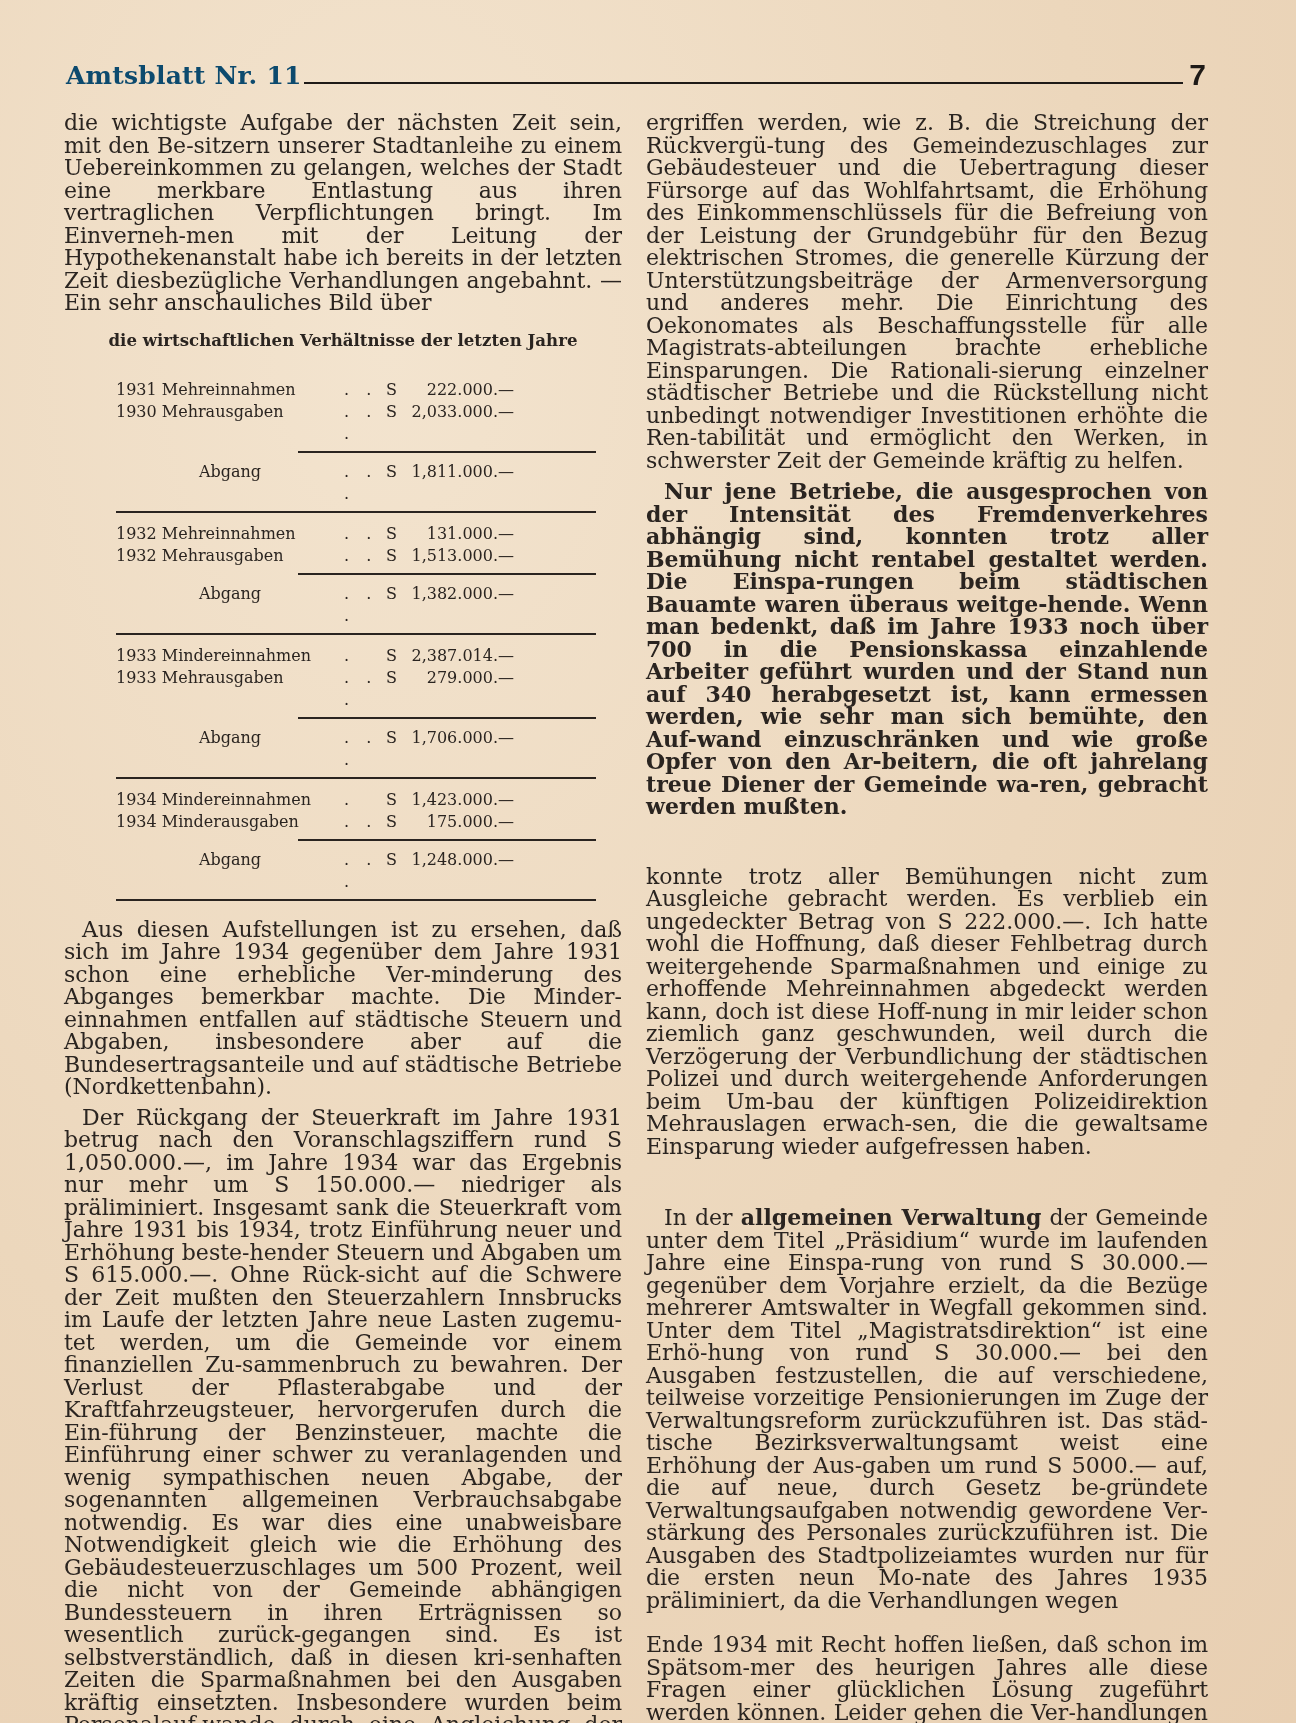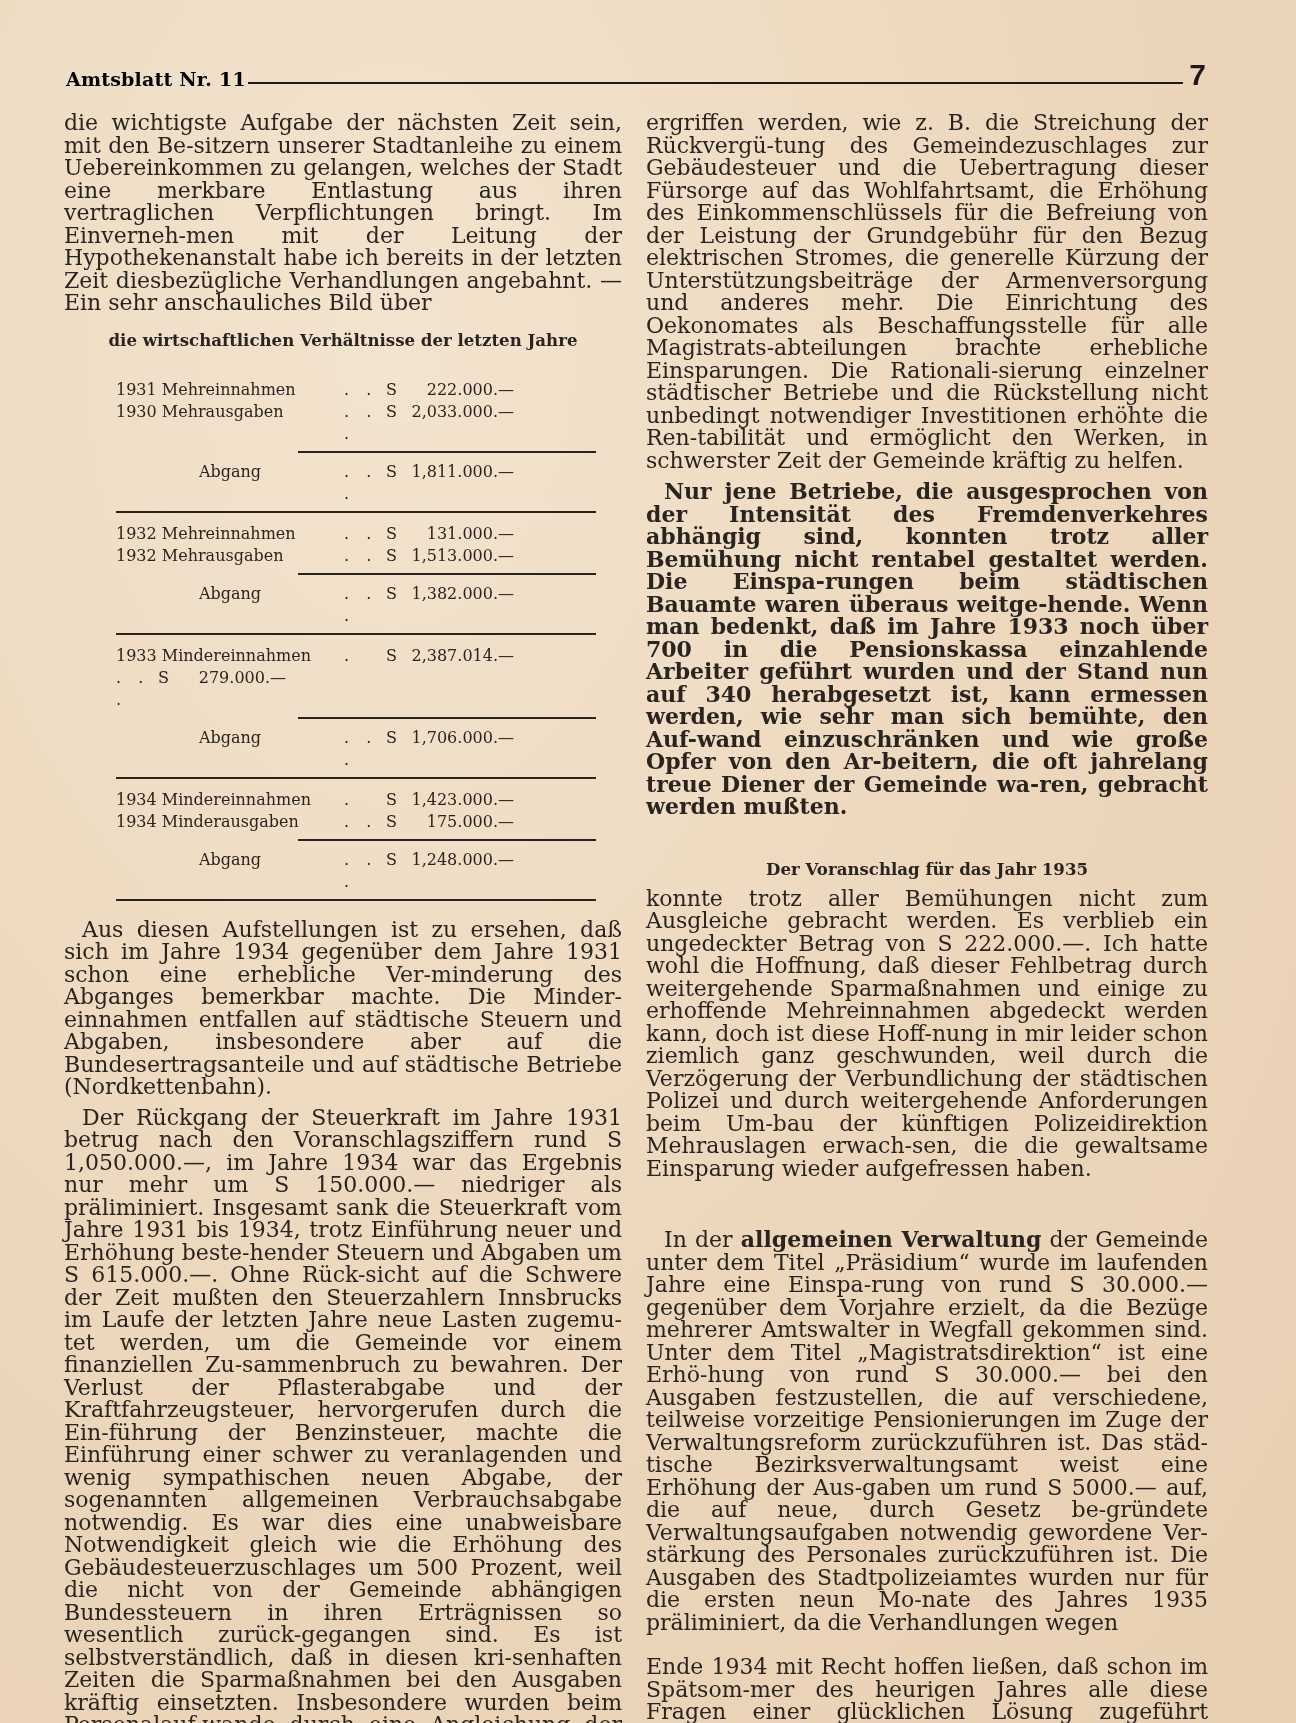--- a/index.html
+++ b/index.html
@@ -10,22 +10,22 @@
     font-family: "DejaVu Serif", "Liberation Serif", serif;
     color: #2a2420;
     position: relative;
     overflow: hidden;
   }
   .header {
     position: absolute; left: 66px; top: 56px; width: 1140px; height: 34px;
     display: flex; align-items: flex-end;
   }
   .header .title {
-    font-family: "DejaVu Serif", serif; font-weight: bold; font-size: 19px;
-    color: #000000; white-space: nowrap; letter-spacing: 0.2px;
+    font-family: "DejaVu Serif", serif; font-weight: bold; font-size: 25px;
+    color: #0c4a6e; white-space: nowrap; letter-spacing: 0.2px;
   }
   .header .rule { flex: 1; border-bottom: 2.5px solid #1e1a17; margin: 0 6px 6px 2px; }
   .header .pagenum {
     font-family: "Liberation Sans", sans-serif; font-weight: bold; font-size: 30px;
     color: #1e1a17; line-height: 30px;
   }
   .col { position: absolute; top: 112px; }
   .col.left { left: 64px; width: 558px; }
   .col.right { left: 646px; width: 562px; }
   p {
@@ -110,20 +110,21 @@
         <span class="amt">1,382.000.—</span>
       </div>
       <div class="longline"></div>
       <div class="row">
         <span class="label">1933 Mindereinnahmen</span>
         <span class="dots">.</span>
         <span class="cur">S</span>
         <span class="amt">2,387.014.—</span>
       </div>
       <div class="row">
+        <span class="label">1933 Mehrausgaben</span>
         <span class="dots">. . .</span>
         <span class="cur">S</span>
         <span class="amt">279.000.—</span>
       </div>
       <div class="shortline"></div>
       <div class="row sum">
         <span class="label">Abgang</span>
         <span class="dots">. . .</span>
         <span class="cur">S</span>
         <span class="amt">1,706.000.—</span>
@@ -155,21 +156,20 @@
   <p class="indent">Aus diesen Aufstellungen ist zu ersehen, daß sich im Jahre 1934 gegenüber dem Jahre 1931 schon eine erhebliche Ver-minderung des Abganges bemerkbar machte. Die Minder-einnahmen entfallen auf städtische Steuern und Abgaben, insbesondere aber auf die Bundesertragsanteile und auf städtische Betriebe (Nordkettenbahn).</p>
   <div class="gap-s"></div>
   <p class="indent">Der Rückgang der Steuerkraft im Jahre 1931 betrug nach den Voranschlagsziffern rund S 1,050.000.—, im Jahre 1934 war das Ergebnis nur mehr um S 150.000.— niedriger als präliminiert. Insgesamt sank die Steuerkraft vom Jahre 1931 bis 1934, trotz Einführung neuer und Erhöhung beste-hender Steuern und Abgaben um S 615.000.—. Ohne Rück-sicht auf die Schwere der Zeit mußten den Steuerzahlern Innsbrucks im Laufe der letzten Jahre neue Lasten zugemu-tet werden, um die Gemeinde vor einem finanziellen Zu-sammenbruch zu bewahren. Der Verlust der Pflasterabgabe und der Kraftfahrzeugsteuer, hervorgerufen durch die Ein-führung der Benzinsteuer, machte die Einführung einer schwer zu veranlagenden und wenig sympathischen neuen Abgabe, der sogenannten allgemeinen Verbrauchsabgabe notwendig. Es war dies eine unabweisbare Notwendigkeit gleich wie die Erhöhung des Gebäudesteuerzuschlages um 500 Prozent, weil die nicht von der Gemeinde abhängigen Bundessteuern in ihren Erträgnissen so wesentlich zurück-gegangen sind. Es ist selbstverständlich, daß in diesen kri-senhaften Zeiten die Sparmaßnahmen bei den Ausgaben kräftig einsetzten. Insbesondere wurden beim Personalauf-wande durch eine Angleichung der Bezüge der Gemeindean-gestellten an jene der Bundesangestellten bedeutende Ein-sparungen erreicht. Gegenüber dem Jahre 1931 betrugen die Ersparungen im Jahre 1932 S 288.000.—, im Jahre 1933 S 521.000.— und im Jahre 1934 S 630.000.—. Auch im Sach-aufwand wurde nach Kräften eingespart, wobei allerdings berücksichtigt werden mußte, daß der Haushalt keine Stö-rung erleidet. Manche, recht unpopuläre Maßnahme mußte</p>
 </div>
 
 <div class="col right">
   <p>ergriffen werden, wie z. B. die Streichung der Rückvergü-tung des Gemeindezuschlages zur Gebäudesteuer und die Uebertragung dieser Fürsorge auf das Wohlfahrtsamt, die Erhöhung des Einkommenschlüssels für die Befreiung von der Leistung der Grundgebühr für den Bezug elektrischen Stromes, die generelle Kürzung der Unterstützungsbeiträge der Armenversorgung und anderes mehr. Die Einrichtung des Oekonomates als Beschaffungsstelle für alle Magistrats-abteilungen brachte erhebliche Einsparungen. Die Rationali-sierung einzelner städtischer Betriebe und die Rückstellung nicht unbedingt notwendiger Investitionen erhöhte die Ren-tabilität und ermöglicht den Werken, in schwerster Zeit der Gemeinde kräftig zu helfen.</p>
   <div class="gap-s"></div>
   <p class="indent bold">Nur jene Betriebe, die ausgesprochen von der Intensität des Fremdenverkehres abhängig sind, konnten trotz aller Bemühung nicht rentabel gestaltet werden. Die Einspa-rungen beim städtischen Bauamte waren überaus weitge-hende. Wenn man bedenkt, daß im Jahre 1933 noch über 700 in die Pensionskassa einzahlende Arbeiter geführt wurden und der Stand nun auf 340 herabgesetzt ist, kann ermessen werden, wie sehr man sich bemühte, den Auf-wand einzuschränken und wie große Opfer von den Ar-beitern, die oft jahrelang treue Diener der Gemeinde wa-ren, gebracht werden mußten.</p>
   <div class="gap-l"></div>
-  <h3>Der Voranschlag für das Jahr 1935</h3>
   <div class="gap-s"></div>
   <p>konnte trotz aller Bemühungen nicht zum Ausgleiche gebracht werden. Es verblieb ein ungedeckter Betrag von S 222.000.—. Ich hatte wohl die Hoffnung, daß dieser Fehlbetrag durch weitergehende Sparmaßnahmen und einige zu erhoffende Mehreinnahmen abgedeckt werden kann, doch ist diese Hoff-nung in mir leider schon ziemlich ganz geschwunden, weil durch die Verzögerung der Verbundlichung der städtischen Polizei und durch weitergehende Anforderungen beim Um-bau der künftigen Polizeidirektion Mehrauslagen erwach-sen, die die gewaltsame Einsparung wieder aufgefressen haben.</p>
   <div class="gap-l"></div>
   <div class="gap-s"></div>
   <p class="indent"><span>In der </span><b>allgemeinen Verwaltung</b><span> der Gemeinde unter dem Titel „Präsidium“ wurde im laufenden Jahre eine Einspa-rung von rund S 30.000.— gegenüber dem Vorjahre erzielt, da die Bezüge mehrerer Amtswalter in Wegfall gekommen sind. Unter dem Titel „Magistratsdirektion“ ist eine Erhö-hung von rund S 30.000.— bei den Ausgaben festzustellen, die auf verschiedene, teilweise vorzeitige Pensionierungen im Zuge der Verwaltungsreform zurückzuführen ist. Das städ-tische Bezirksverwaltungsamt weist eine Erhöhung der Aus-gaben um rund S 5000.— auf, die auf neue, durch Gesetz be-gründete Verwaltungsaufgaben notwendig gewordene Ver-stärkung des Personales zurückzuführen ist. Die Ausgaben des Stadtpolizeiamtes wurden nur für die ersten neun Mo-nate des Jahres 1935 präliminiert, da die Verhandlungen wegen</span></p>
   <div class="gap-m"></div>
   <div class="gap-s"></div>
   <p>Ende 1934 mit Recht hoffen ließen, daß schon im Spätsom-mer des heurigen Jahres alle diese Fragen einer glücklichen Lösung zugeführt werden können. Leider gehen die Ver-handlungen zum endgültigen Abschluß sehr langsam von-statten und auch die vom Bunde geforderten baulichen Her-stellungen zur Unterbringung der neuen Bundespolizei-direktion erfordern weit höhere Mittel als ursprünglich be-rechnet wurde. Ich hatte geglaubt, mit einer von mir Ende</p>
 </div>
 

